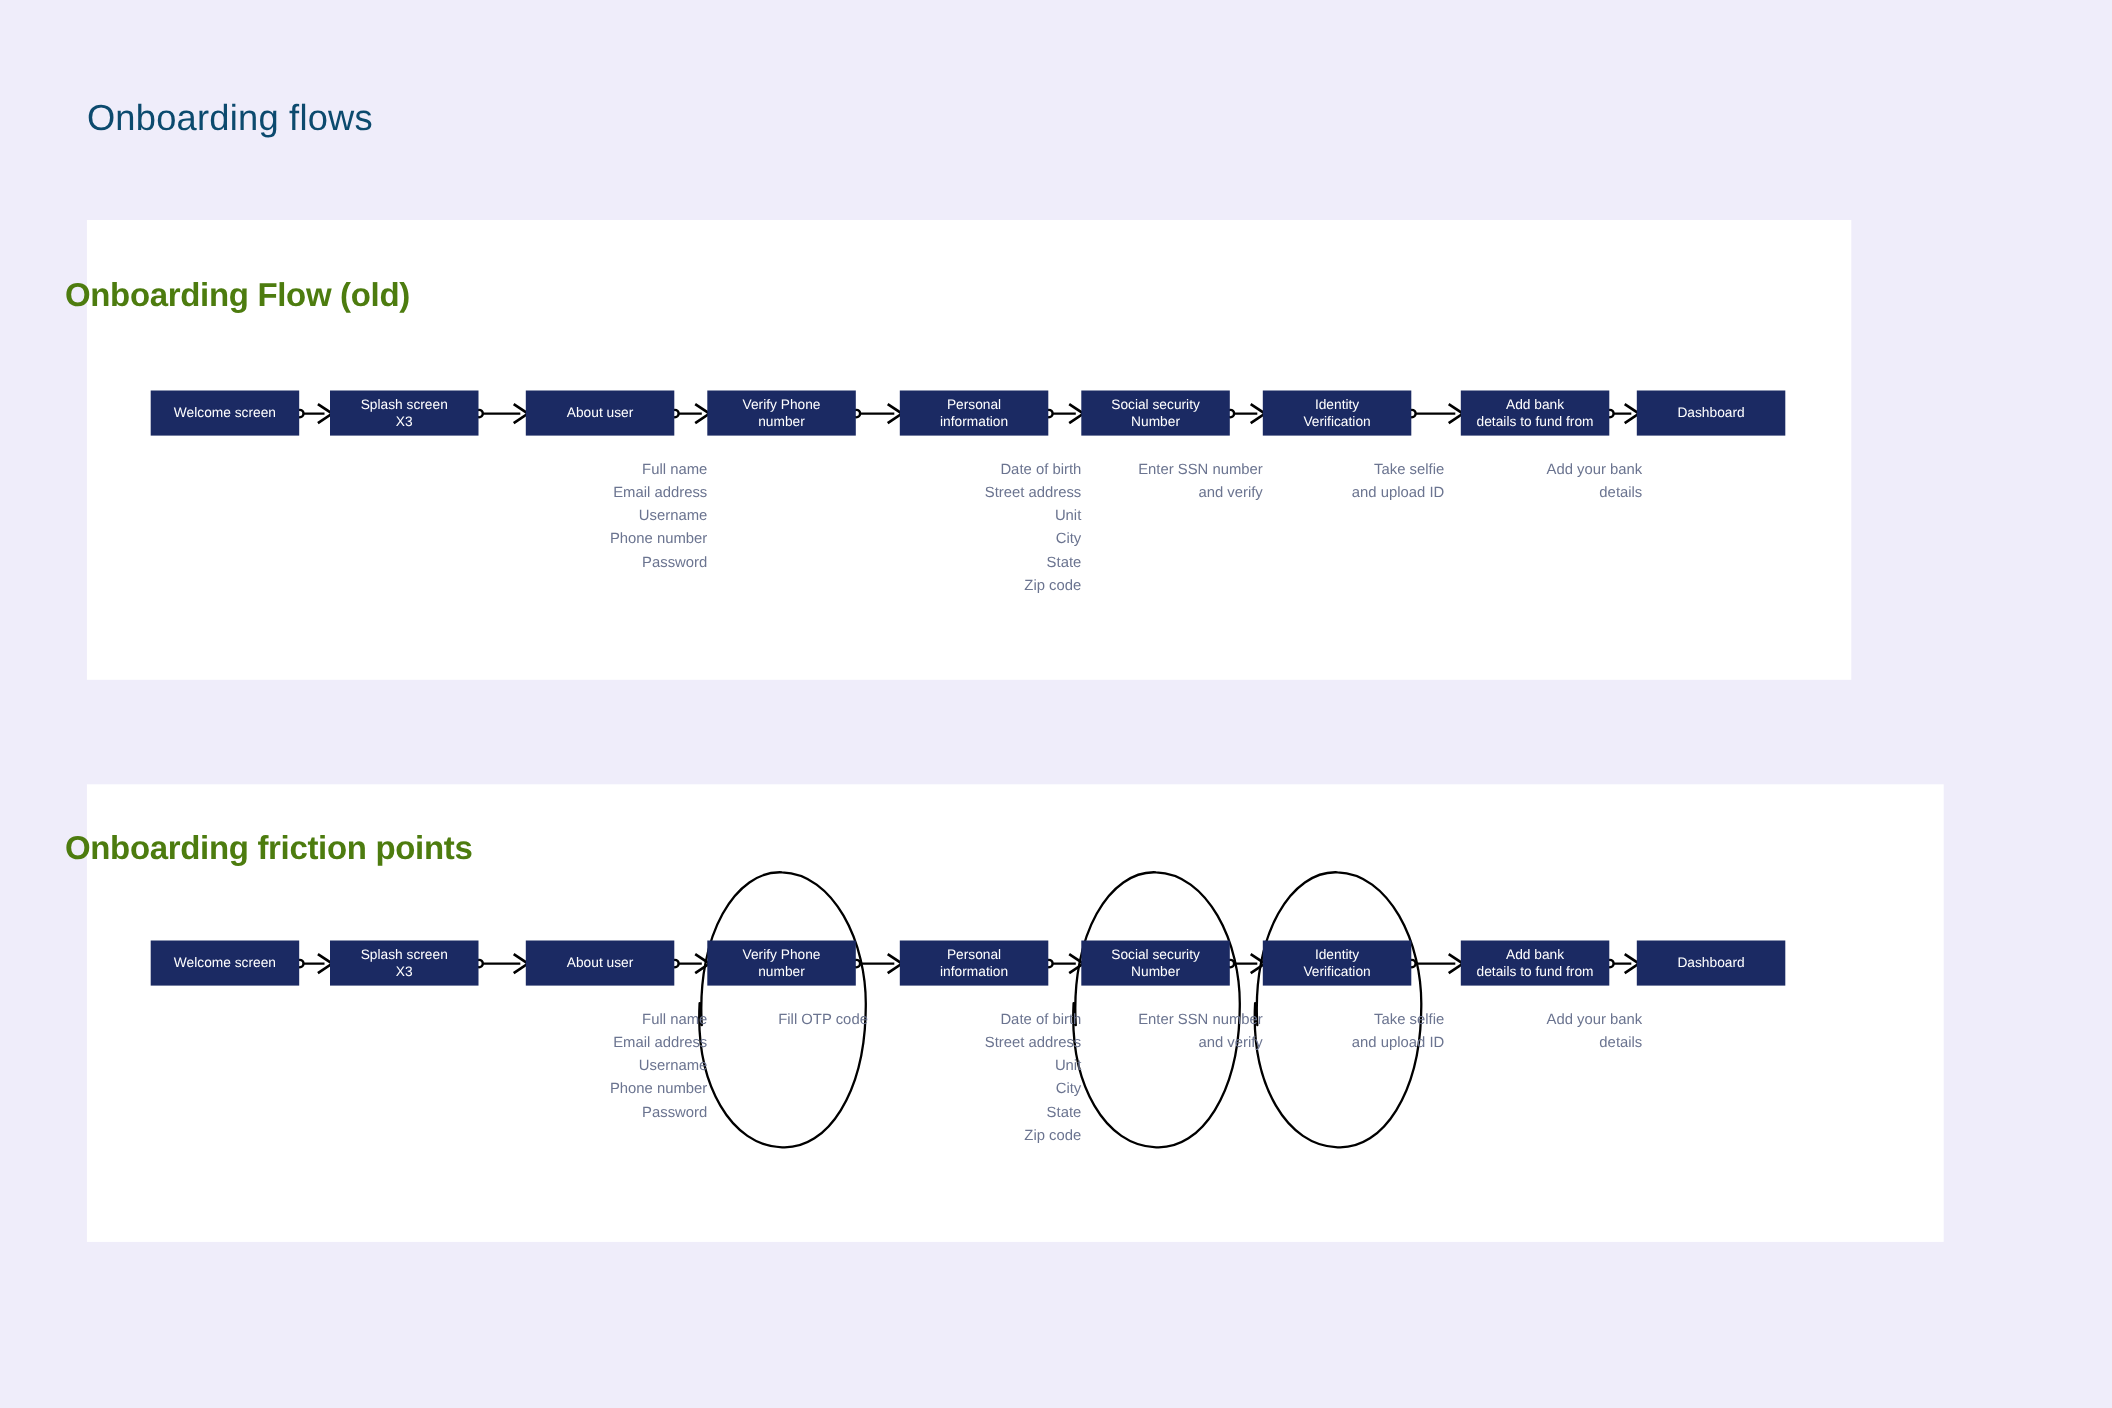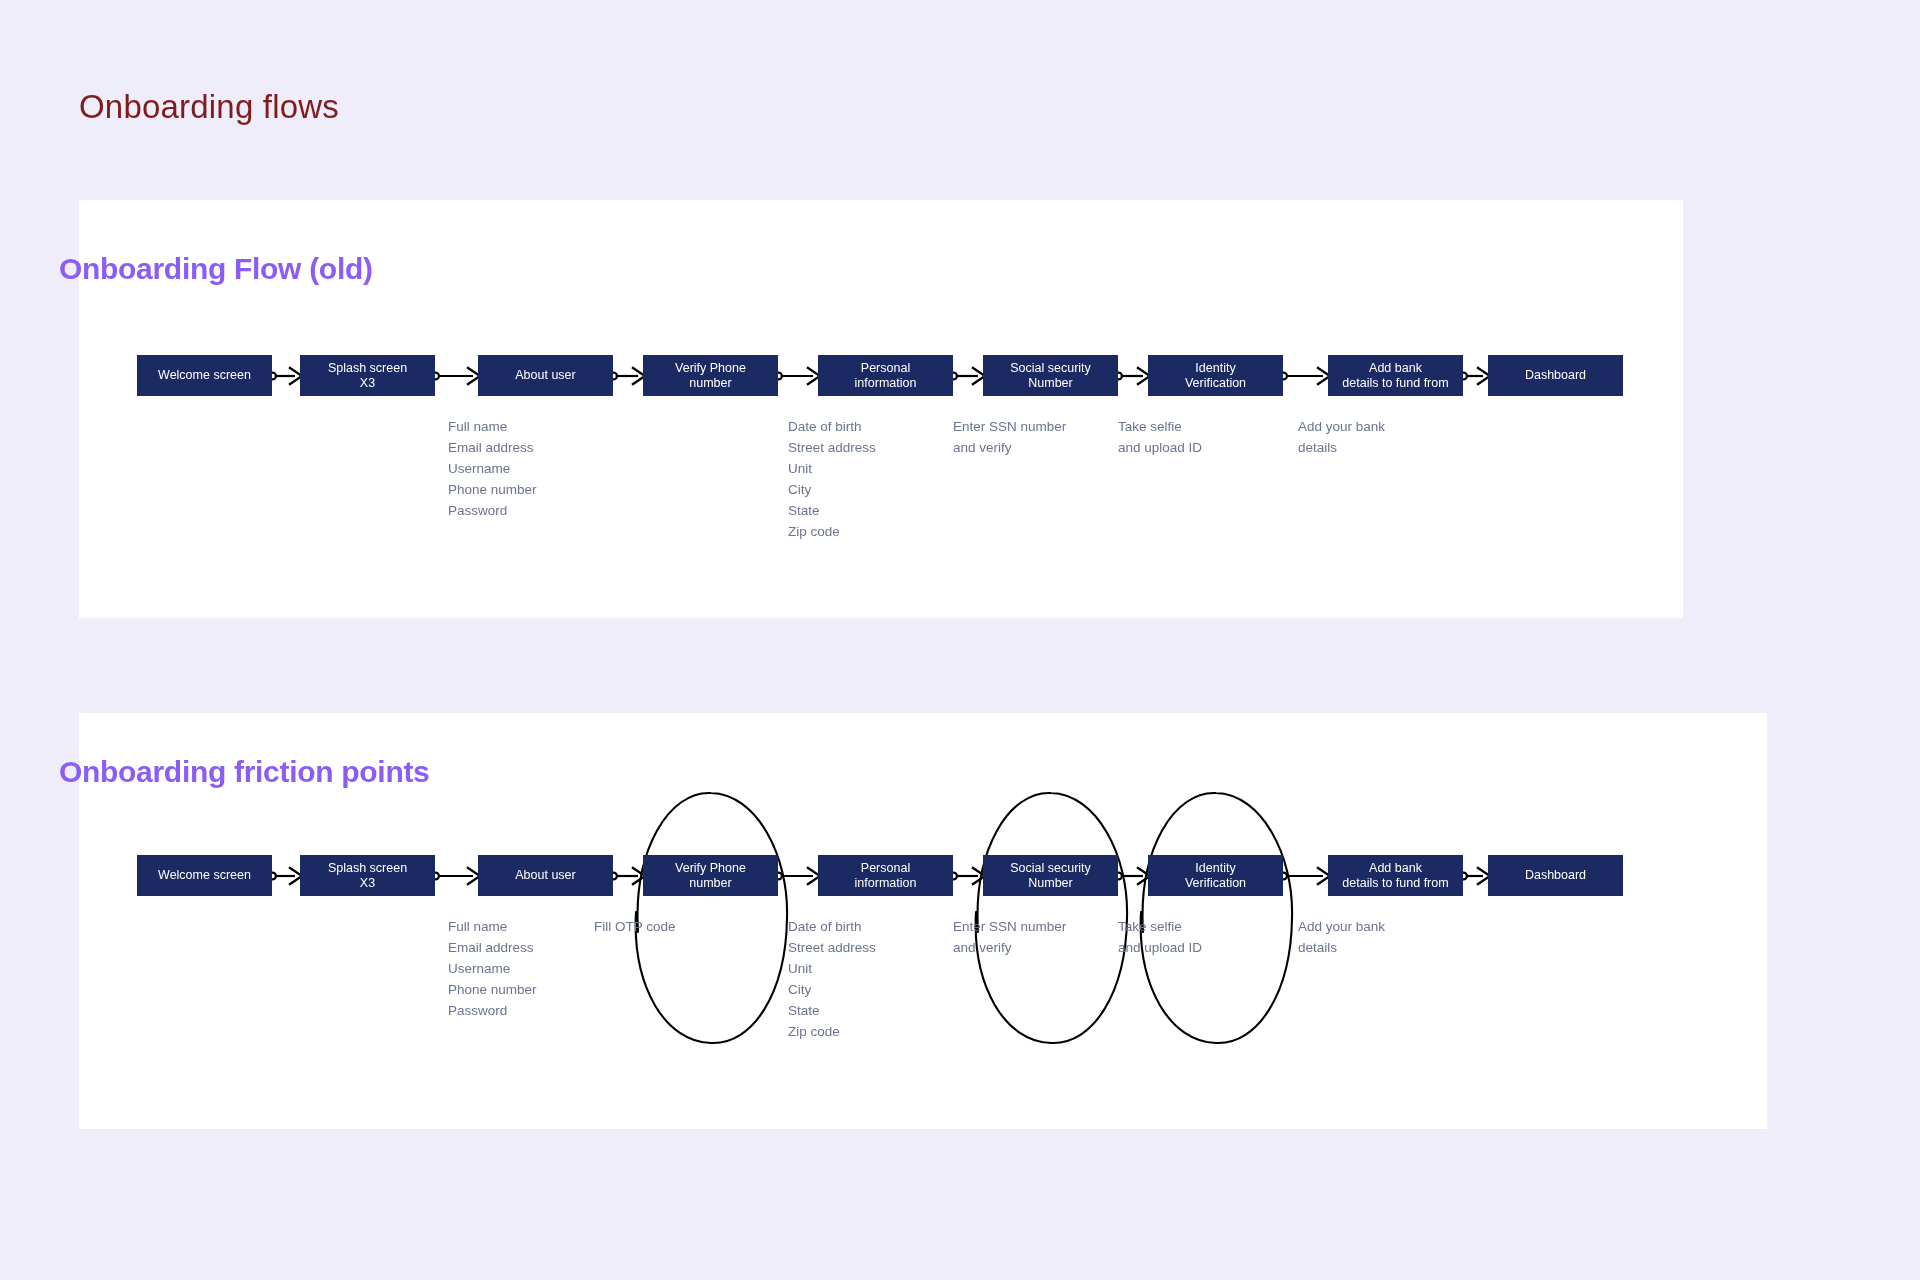--- a/index.html
+++ b/index.html
@@ -14,39 +14,39 @@
     position: relative;
   }
 
   
   .page-title {
     position: absolute;
     left: 79px;
     top: 88px;
     font-size: 33px;
     font-weight: 400;
-    color: #7f1d1d;
+    color: #0c4a6e;
     letter-spacing: 0.2px;
     white-space: nowrap;
   }
 
   
   .card {
     position: absolute;
     background: #ffffff;
   }
   .card-a { left: 79px;  top: 200px; width: 1604px; height: 418px; }
   .card-b { left: 79px;  top: 713px; width: 1688px; height: 416px; }
 
   .card-title {
     position: absolute;
     left: 59px;
     font-size: 30px;
     font-weight: 700;
-    color: #8b5cf6;
+    color: #4d7c0f;
     letter-spacing: -0.3px;
     white-space: nowrap;
   }
 
   
   .node {
     position: absolute;
     height: 41px;
     background: #1b2a63;
     color: #ffffff;
@@ -61,21 +61,21 @@
     white-space: pre-line;
     z-index: 3;
   }
 
   
   .sublabel {
     position: absolute;
     color: #6b7490;
     font-size: 13.5px;
     line-height: 21px;
-    text-align: left;
+    text-align: right;
     white-space: pre-line;
     z-index: 3;
   }
 </style>
 </head>
 <body>
 
 <div class="page-title">Onboarding flows</div>
 
 <div class="card card-a"></div>

